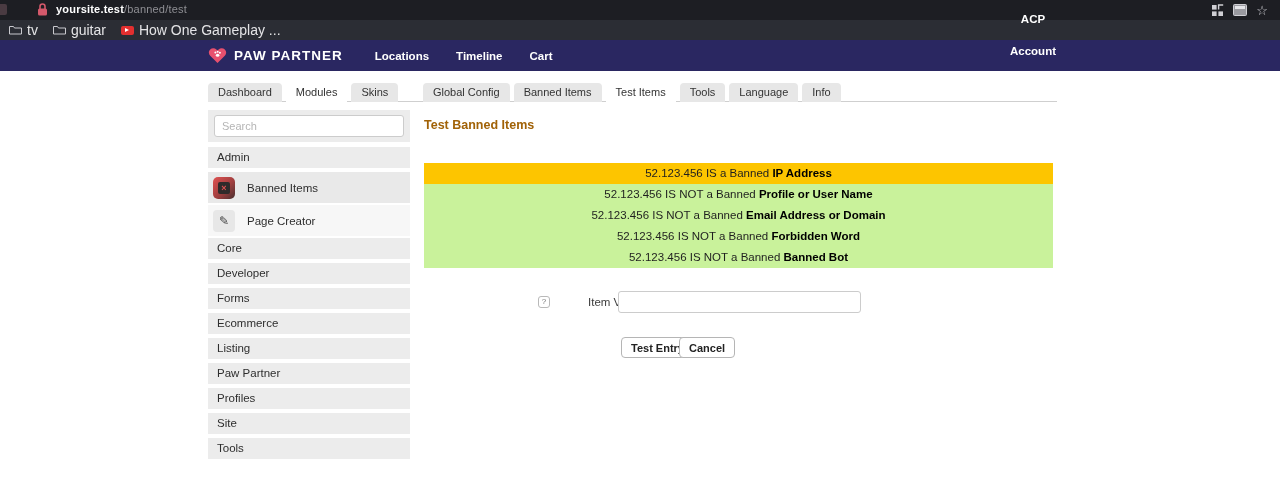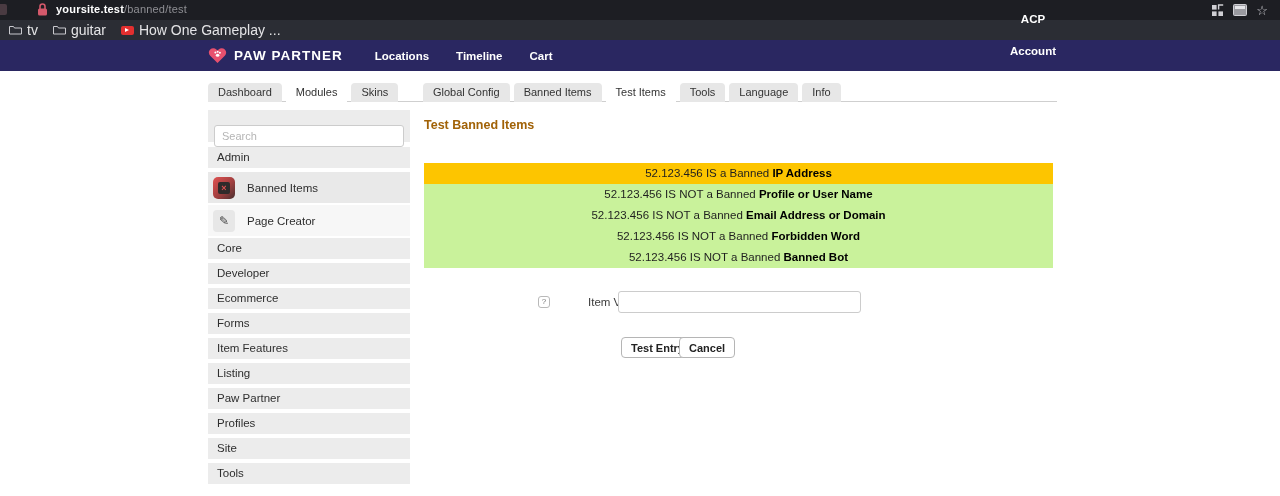--- a/index.html
+++ b/index.html
@@ -45,21 +45,21 @@
     border-bottom:1px solid #cfcfcf; }
   .tab-group { position:absolute; top:0; display:flex; gap:4px; }
   .tab-group.left { left:0; } .tab-group.right { left:215px;text-align:center; }
   .tab { height:19px; line-height:19px; padding:0 10px; font-size:11px; color:#333;
     background:var(--tab-inactive-bg); border-radius:4px 4px 0 0; cursor:pointer;
     white-space:nowrap; }
   .tab.active { background:#fff; height:20px; position:relative; z-index:2; }
 
   
   .sidebar { position:absolute; left:208px; top:110px; width:202px; }
-  .search-wrap { background:var(--sidebar-row-bg); height:32px; padding:15px 6px;
+  .search-wrap { background:var(--sidebar-row-bg); height:32px; padding:5px 6px;
     margin-bottom:5px; }
   .search-input { width:100%; height:22px; border:1px solid #ccc; border-radius:3px;
     padding:0 7px; font-size:11px; color:#333; background:#fff; outline:none;
     font-family:"Liberation Sans", sans-serif; }
   .search-input::placeholder { color:#b5b5b5; }
   .side-row { background:var(--sidebar-row-bg); height:21px; line-height:21px;
     padding:0 9px; font-size:11.5px; color:#2e2e2e; margin-bottom:4px; cursor:pointer; }
   .admin-item { display:flex; align-items:center; gap:12px; height:31px;
     padding:0 5px; margin-bottom:2px; cursor:pointer; font-size:11.5px; color:#2e2e2e; }
   .admin-item.selected { background:#e9e9e9; }
@@ -192,23 +192,22 @@
         <span class="ban-ic-inner">×</span>
       </span>
     <span>Banned Items</span>
   </div>
   <div class="admin-item plain">
     <span class="page-ic">✎</span>
     <span>Page Creator</span>
   </div>
   <div class="side-row">Core</div>
   <div class="side-row">Developer</div>
+  <div class="side-row">Forms</div>
   <div class="side-row">Ecommerce</div>
-  <div class="side-row">Forms</div>
-  <div class="side-row">Item Features</div>
   <div class="side-row">Listing</div>
   <div class="side-row">Paw Partner</div>
   <div class="side-row">Profiles</div>
   <div class="side-row">Site</div>
   <div class="side-row">Tools</div>
 </aside>
 
 <div class="page-title">Test Banned Items</div>
 
 <div class="results">

